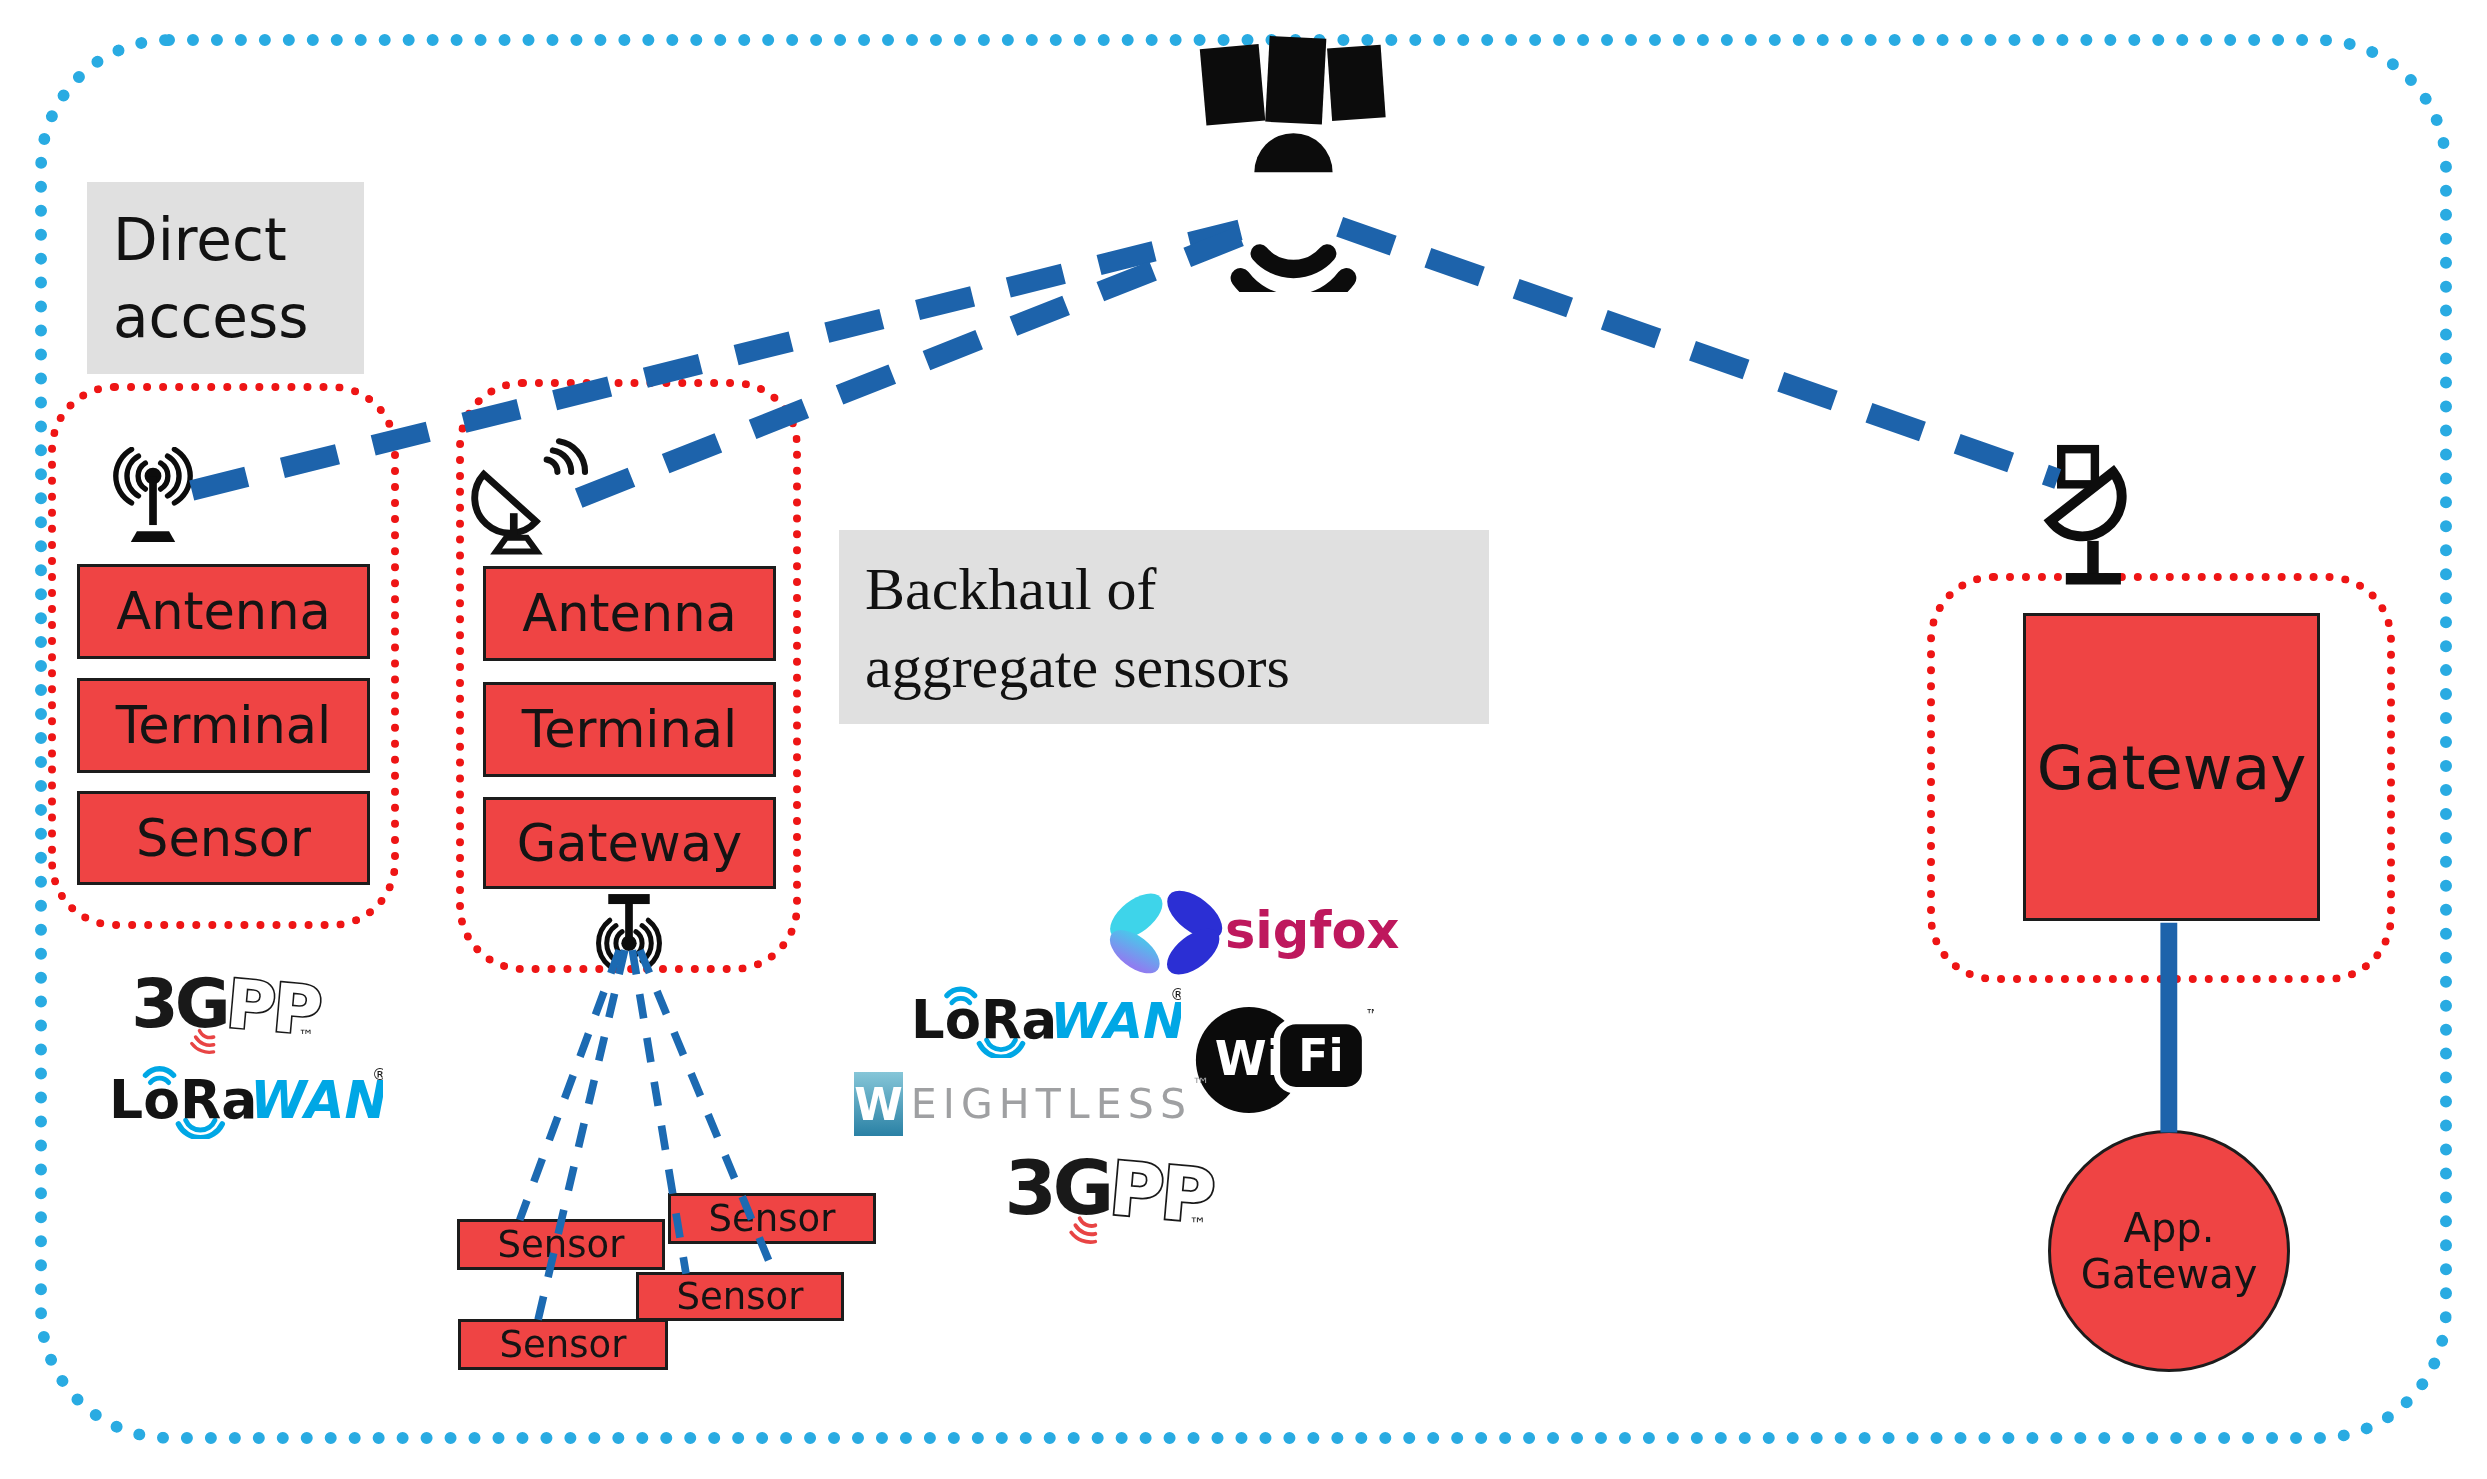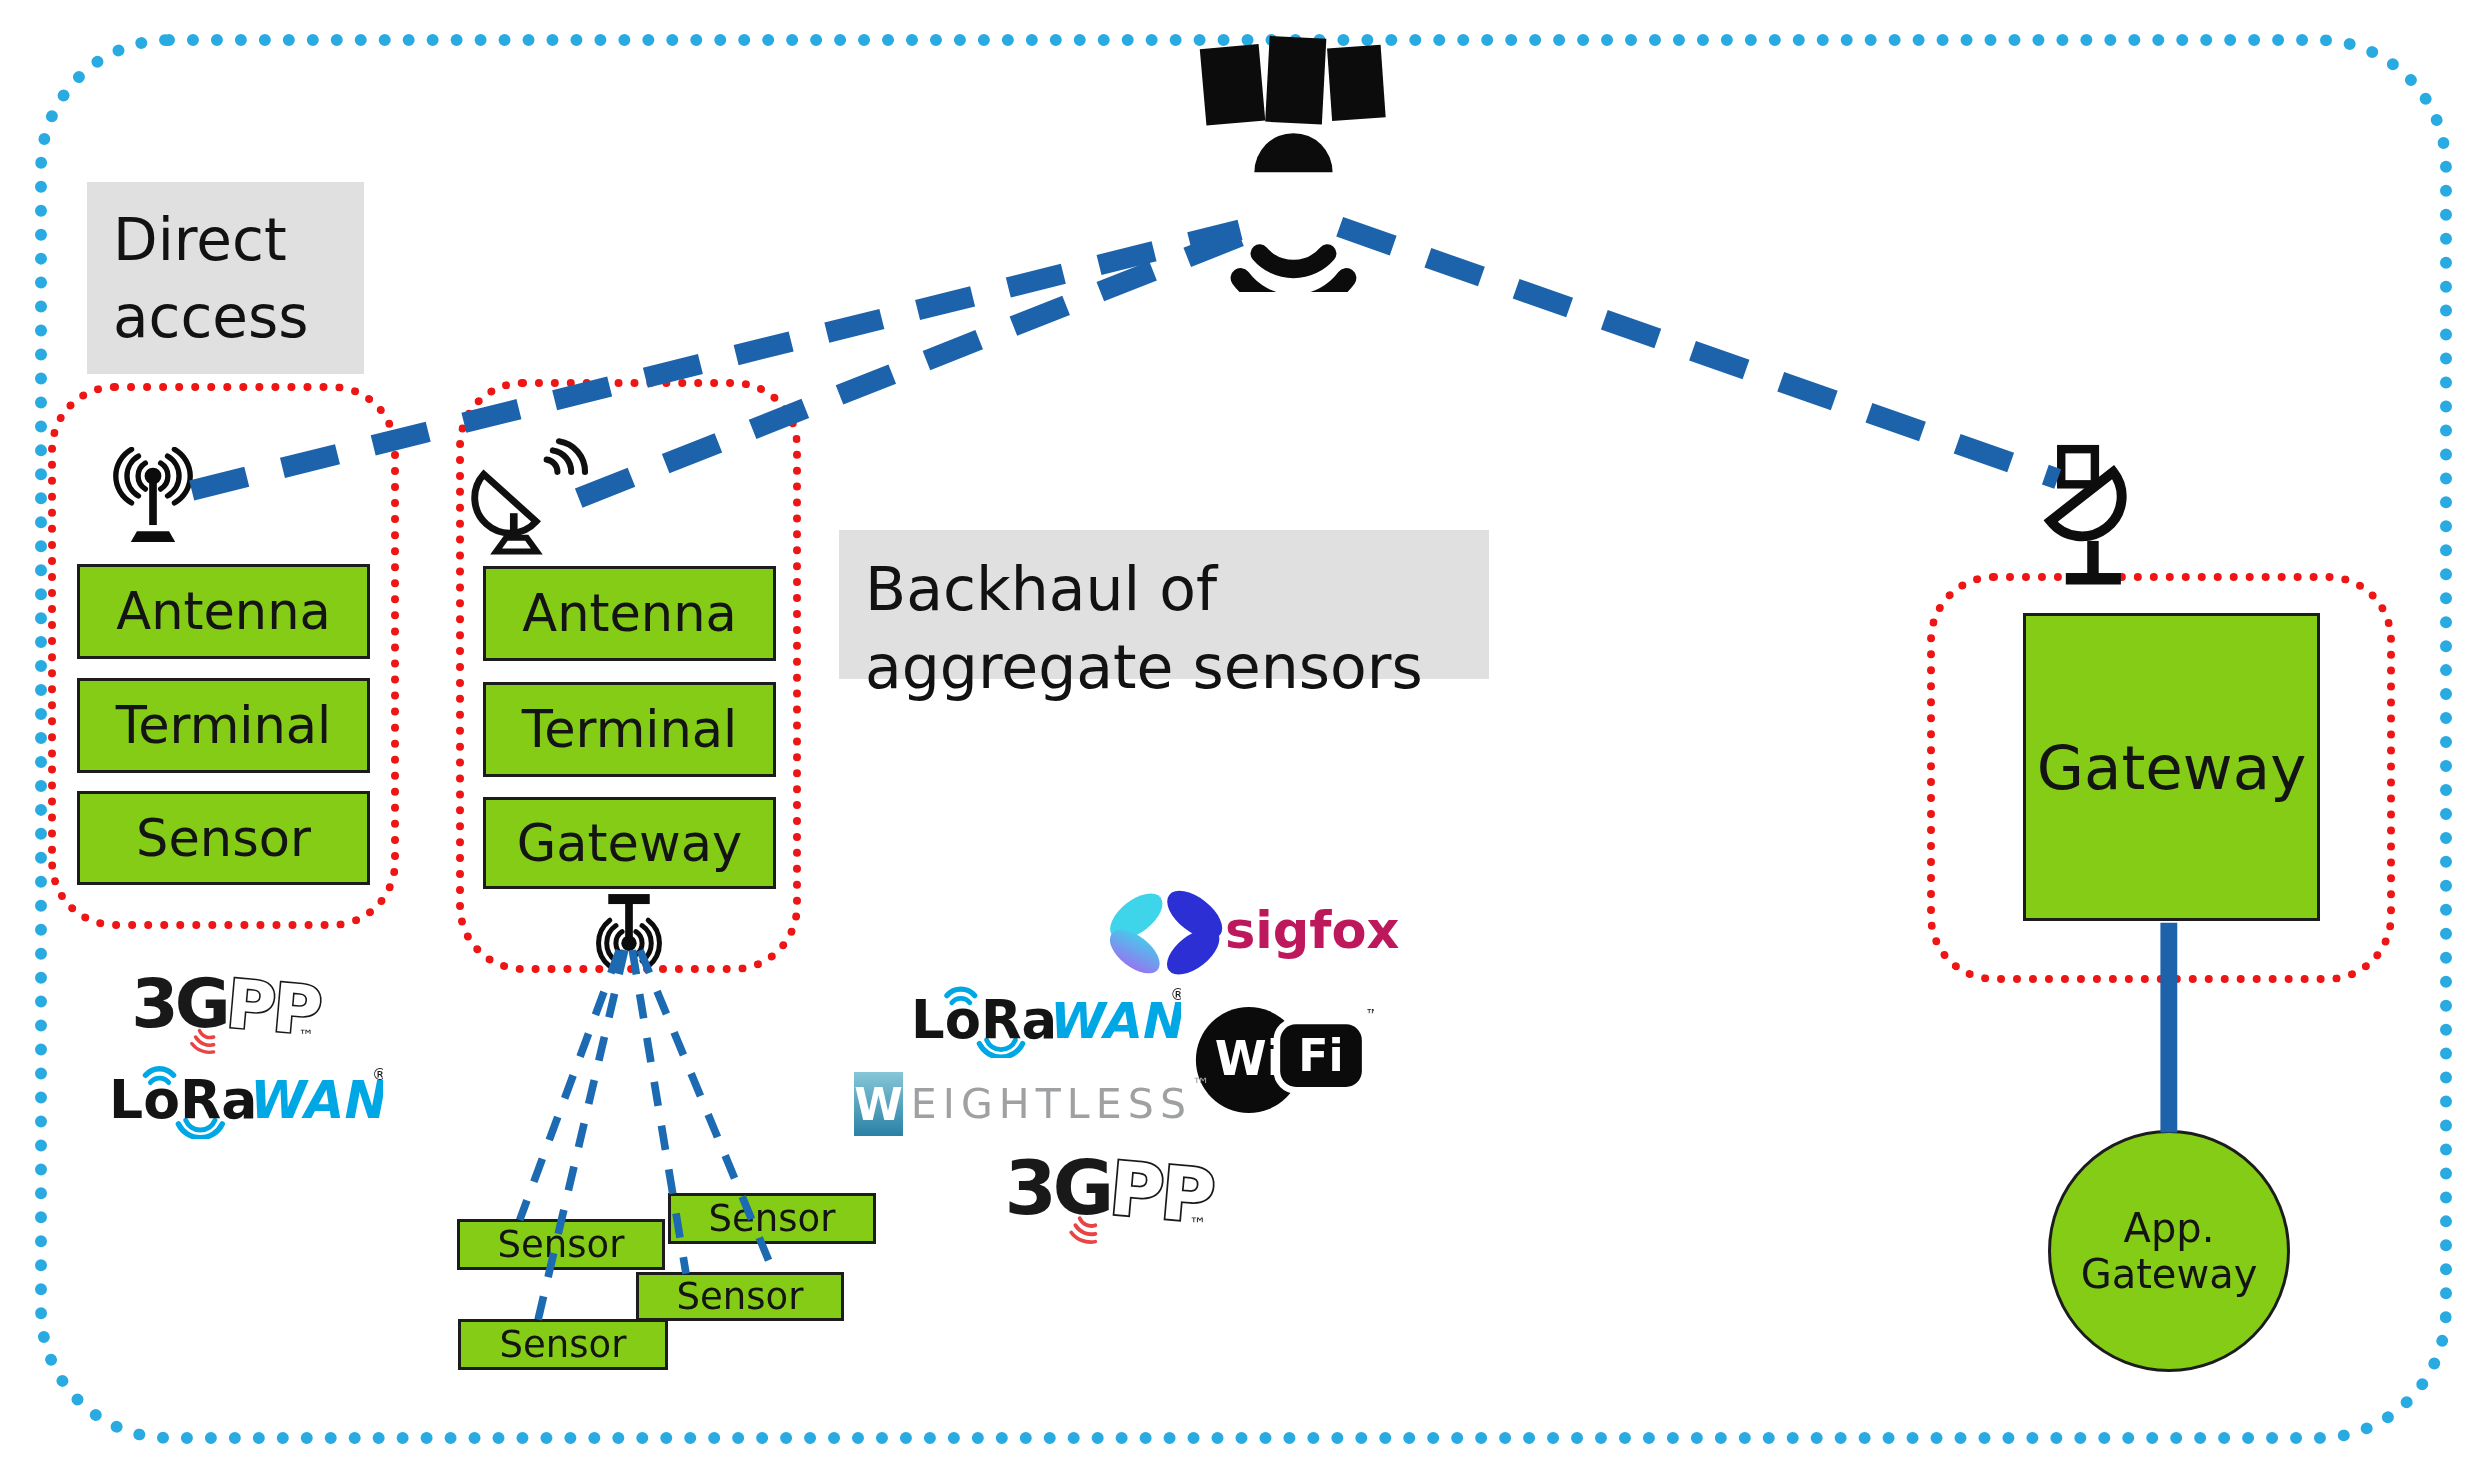--- a/index.html
+++ b/index.html
@@ -16,21 +16,21 @@
     position:absolute;border:8.4px dotted #ee1515;border-radius:67px;box-sizing:border-box;
   }
   .graylabel{
     position:absolute;background:#e0e0e0;color:#121212;box-sizing:border-box;
     padding:20px 9.2px 14px 26px;
   }
   .graylabel span{display:block;}
   .lbl-direct{font-size:58px;line-height:1.32;}
   .lbl-backhaul{font-size:60px;line-height:1.30;}
   .node{
-    position:absolute;background:#84cc16;border:3.8px solid #1c1c1c;box-sizing:border-box;
+    position:absolute;background:#ef4444;border:3.8px solid #1c1c1c;box-sizing:border-box;
     display:flex;align-items:center;justify-content:center;color:#141414;
   }
   .stackbox{font-size:51px;}
   .sensorbox{font-size:37px;}
   .gwbox{font-size:61px;border-width:3.1px;}
   .circle{border-radius:50%;flex-direction:column;font-size:40px;line-height:1.15;}
   .circle span{display:block;text-align:center;}
   svg{display:block;}
   .lines{position:absolute;left:0;top:0;pointer-events:none;z-index:6;}
   .z1{z-index:1}.z2{z-index:2}.z3{z-index:3}
@@ -53,21 +53,21 @@
 <body>
 
 <div id="canvas">
 
   <div class="outer-border"></div>
 
   <div class="graylabel lbl-direct z1" style="left:87px;top:182px;width:277px;height:192px;">
     <span>Direct</span>
     <span>access</span>
   </div>
-  <div class="graylabel lbl-backhaul z1" style="left:839px;top:530px;width:650px;height:149px;">
+  <div class="graylabel lbl-backhaul z1" style="left:839px;top:530px;width:650px;height:194px;font-family:Liberation Serif, serif;">
     <span>Backhaul of</span>
     <span>aggregate sensors</span>
   </div>
 
   <div class="redgroup z1" style="left:48px;top:383px;width:351px;height:546px;"></div>
   <div class="redgroup z1" style="left:456px;top:379px;width:345px;height:594px;"></div>
   <div class="redgroup z1" style="left:1927px;top:573px;width:468px;height:410px;"></div>
 
   <svg class="abs z3" style="left:1180px;top:31px;" width="230" height="261" viewBox="0 0 300 340">
     <rect x="30" y="20" width="77" height="100" fill="#0c0c0c" transform="rotate(-5 68 70)"></rect>

